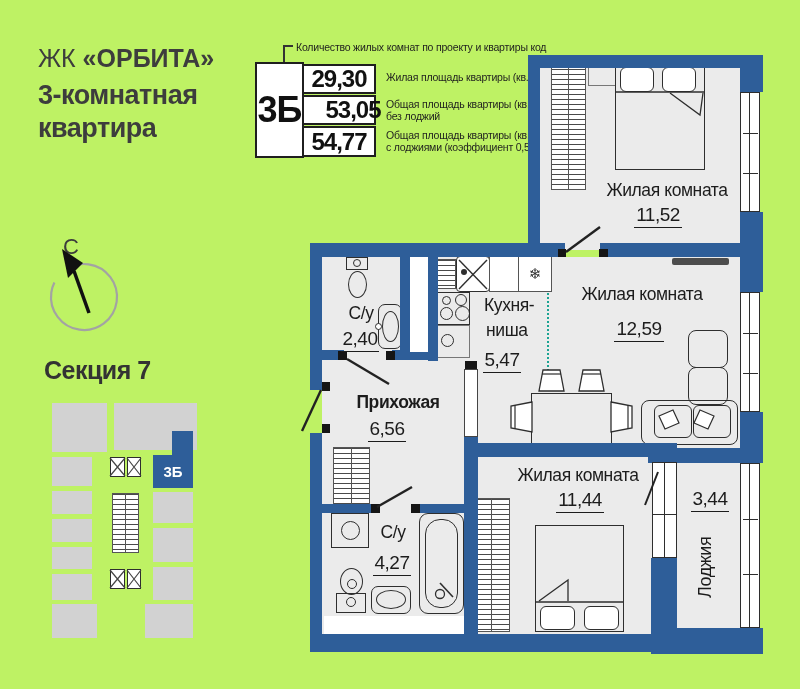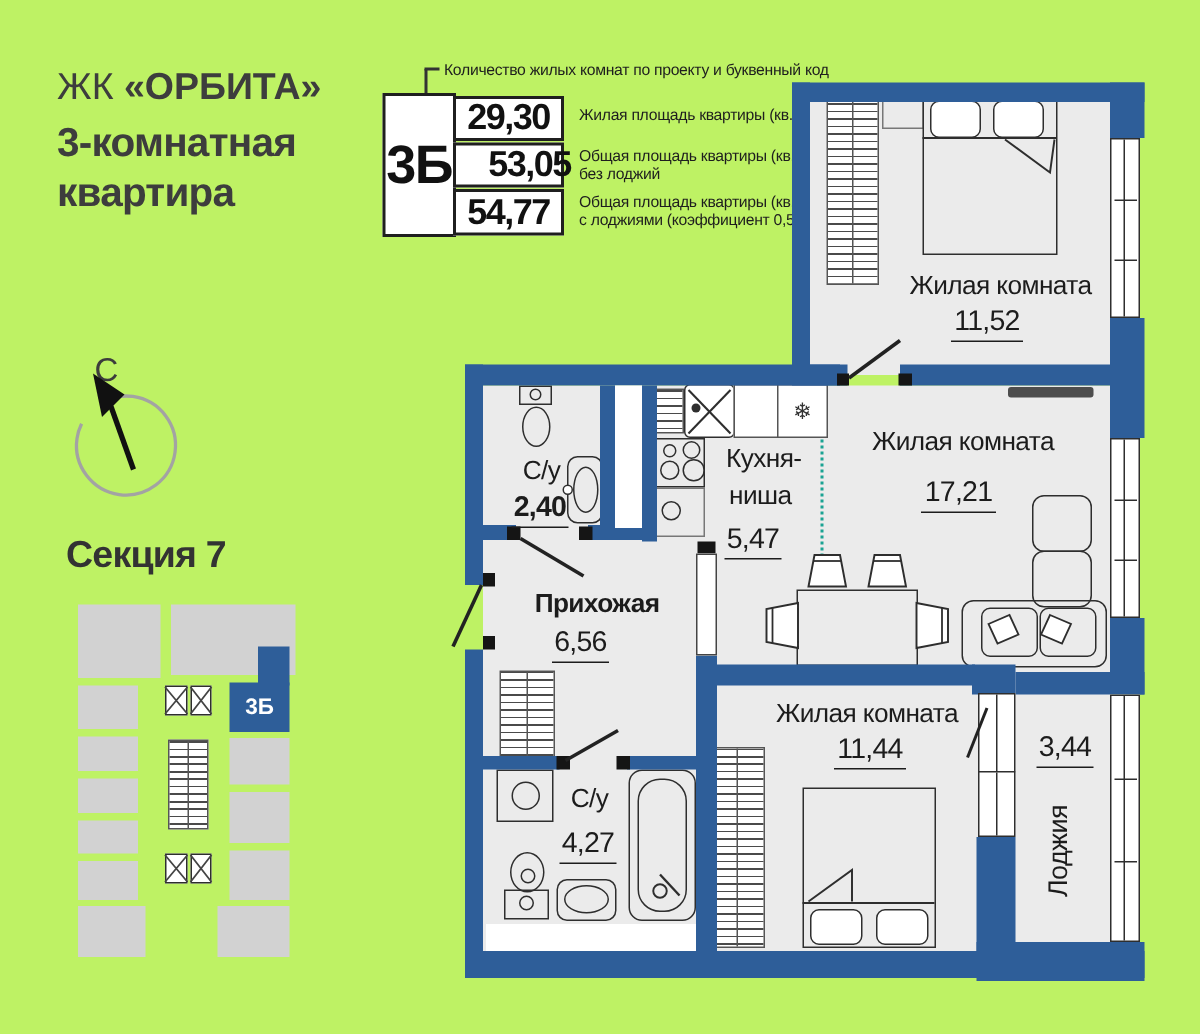--- a/index.html
+++ b/index.html
@@ -35,21 +35,21 @@
 
   <div class="title" style="left:38px;top:44px;">
     <span>ЖК</span>
     <span style="font-weight:bold;">«ОРБИТА»</span>
   </div>
   <div class="sub" style="left:38px;top:80px;">3-комнатная</div>
   <div class="sub" style="left:38px;top:113px;">квартира</div>
 
   <div class="abs" style="left:283px;top:46px;width:1.5px;height:17px;background:#333;"></div>
   <div class="abs" style="left:283px;top:45px;width:10px;height:1.5px;background:#333;"></div>
-  <div class="smalllbl" style="left:296px;top:41px;">Количество жилых комнат по проекту и буквенный код</div>
+  <div class="smalllbl" style="left:296px;top:41px;">Количество жилых комнат по проекту и квартиры код</div>
 
   <div class="speccell" style="left:255px;top:62px;width:49px;height:96px;">
     <span style="font-weight:bold;font-size:36px;letter-spacing:-1px;color:#111;">3Б</span>
   </div>
   <div class="speccell" style="left:302px;top:64px;width:74px;height:30px;">
     <span class="specnum">29,30</span>
   </div>
   <div class="speccell" style="left:302px;top:95px;width:74px;height:30px;padding-left:28px;">
     <span class="specnum">53,05</span>
   </div>
@@ -217,31 +217,31 @@
     <div class="winline" style="left:11px;top:0;width:1px;height:100%;"></div>
   </div>
   <div class="window z30" style="left:652px;top:514px;width:25px;height:44px;">
     <div class="winline" style="left:11px;top:0;width:1px;height:100%;"></div>
   </div>
 
   <div class="lbl z50" style="left:592px;top:180px;width:150px;">Жилая комната</div>
   <div class="numw z50" style="left:618px;top:204px;width:80px;"><span class="num">11,52</span></div>
 
   <div class="lbl z50" style="left:567px;top:284px;width:150px;">Жилая комната</div>
-  <div class="numw z50" style="left:599px;top:318px;width:80px;"><span class="num">17,21</span></div>
+  <div class="numw z50" style="left:599px;top:318px;width:80px;"><span class="num">12,59</span></div>
 
   <div class="lbl z50" style="left:484px;top:295px;width:70px;text-align:left;">Кухня-</div>
   <div class="lbl z50" style="left:486px;top:320px;width:70px;text-align:left;">ниша</div>
   <div class="numw z50" style="left:470px;top:349px;width:64px;"><span class="num">5,47</span></div>
 
   <div class="lbl z50" style="left:338px;top:392px;width:120px;font-weight:bold;">Прихожая</div>
   <div class="numw z50" style="left:357px;top:418px;width:60px;"><span class="num">6,56</span></div>
 
   <div class="lbl z50" style="left:331px;top:303px;width:60px;">С/у</div>
-  <div class="numw z50" style="left:330px;top:328px;width:60px;font-weight:bold;"><span class="num">2,40</span></div>
+  <div class="numw z50" style="left:330px;top:328px;width:60px;"><span class="num">2,40</span></div>
 
   <div class="lbl z50" style="left:363px;top:522px;width:60px;">С/у</div>
   <div class="numw z50" style="left:360px;top:552px;width:64px;"><span class="num">4,27</span></div>
 
   <div class="lbl z50" style="left:503px;top:465px;width:150px;">Жилая комната</div>
   <div class="numw z50" style="left:540px;top:489px;width:80px;"><span class="num">11,44</span></div>
 
   <div class="numw z50" style="left:678px;top:488px;width:64px;"><span class="num">3,44</span></div>
   <div class="lbl vert z50" style="left:695px;top:515px;width:32px;height:105px;font-size:18px;">Лоджия</div>
 

